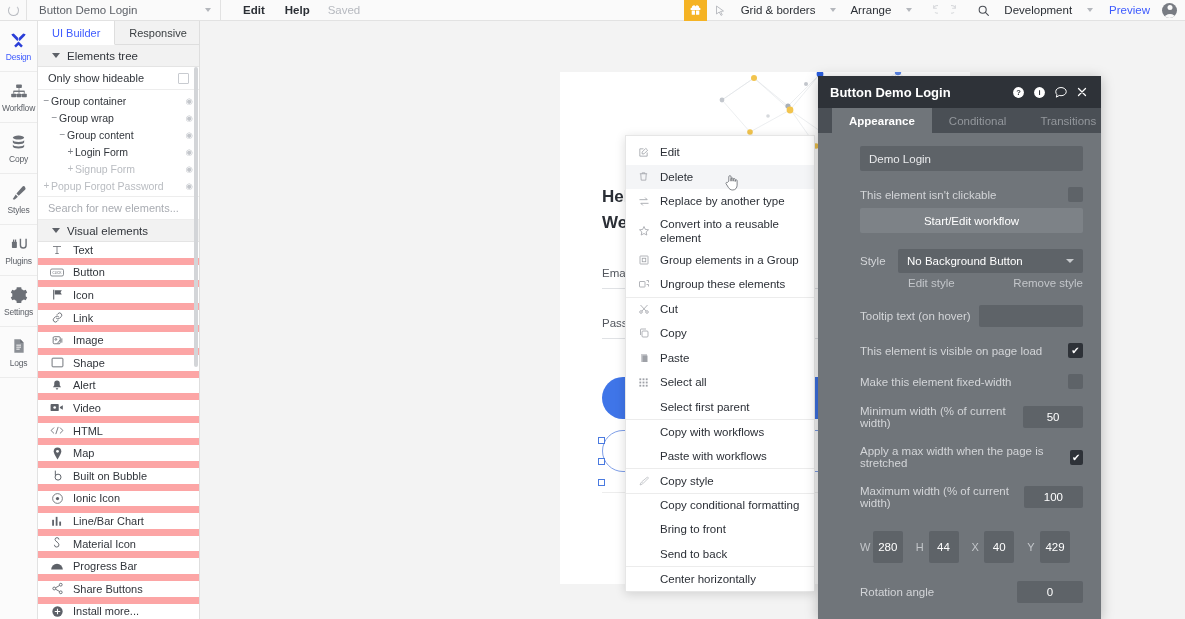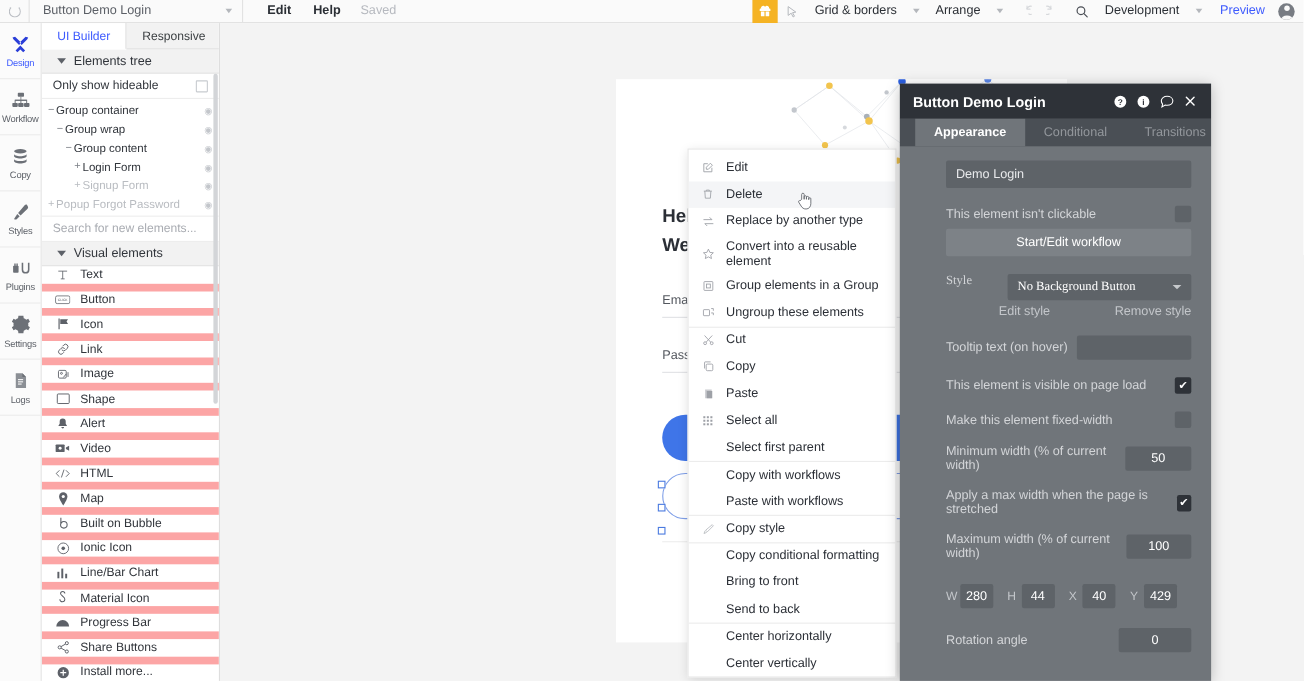--- a/index.html
+++ b/index.html
@@ -262,21 +262,21 @@
     width: 15px; height: 15px; background: #5e6368; border-radius: 2px;
     display: flex; align-items: center; justify-content: center;
     color: #ffffff; font-size: 10px;
   }
   .rp-chk.on { background: #2e3238; }
   .rp-btn {
     height: 25px; background: #7d8287; border-radius: 2px; margin-top: 6px;
     display: flex; align-items: center; justify-content: center;
     font-size: 11.5px; color: #ffffff;
   }
-  .rp-sel-row { display: flex; align-items: flex-start; gap: 18px; margin-top: 16px; font-family: Liberation Serif, serif; }
+  .rp-sel-row { display: flex; align-items: center; gap: 0; margin-top: 16px; }
   .rp-sel-lbl { font-size: 11.5px; color: #d3d5d8; width: 38px; }
   .rp-select {
     flex: 1 1 auto; height: 24px; background: #5e6368; border-radius: 2px;
     display: flex; align-items: center; padding: 0 9px; position: relative;
     font-size: 11.5px; color: #ffffff;
   }
   .rp-select .rc {
     position: absolute; right: 9px; top: 50%; transform: translateY(-50%);
     width: 0; height: 0;
     border-left: 4px solid transparent; border-right: 4px solid transparent;
@@ -290,21 +290,21 @@
   .rp-tooltip-lbl { font-size: 11.5px; color: #d3d5d8; }
   .rp-tooltip-in { flex: 1 1 auto; height: 22px; background: #5e6368; border-radius: 2px; }
   .rp-numbox {
     width: 66px; height: 22px; background: #5e6368; border-radius: 2px;
     display: flex; align-items: center; justify-content: center;
     font-size: 11.5px; color: #ffffff;
   }
   .rp-whxy { display: flex; align-items: center; margin-top: 22px; gap: 0; }
   .rp-whxy .k { font-size: 11px; color: #c3c6ca; width: 17px; }
   .rp-whxy .v {
-    width: 40px; height: 22px; background: #5e6368; border-radius: 2px;
+    width: 40px; height: 32px; background: #5e6368; border-radius: 2px;
     display: flex; align-items: center; justify-content: center;
     font-size: 11.5px; color: #ffffff; margin-right: 13px;
   }
   .rp-rot { display: flex; align-items: center; justify-content: space-between; margin-top: 18px; }
   .rp-rot .k { font-size: 11.5px; color: #d3d5d8; }
 </style>
 </head>
 <body>
 
 <div id="app">
@@ -879,24 +879,20 @@
     <div class="ci">
       <span class="cic"></span>
       <span class="ctxt">Send to back</span>
     </div>
 
     <div class="ci sep-top">
       <span class="cic"></span>
       <span class="ctxt">Center horizontally</span>
     </div>
 
-    <div class="ci">
-      <span class="cic"></span>
-      <span class="ctxt">Center vertically</span>
-    </div>
   </div>
 
   <svg class="cursor-hand" viewBox="0 0 20 22">
     <path d="M6 10V4.5a1.4 1.4 0 0 1 2.8 0V10V7.2a1.3 1.3 0 0 1 2.6 0V10V8a1.3 1.3 0 0 1 2.6 0v2.4V9.4a1.2 1.2 0 0 1 2.4 0V15c0 3.2-2 6-5.4 6-3 0-4.3-1.3-5.6-3.3L2.6 13.2c-.6-1 .5-2.2 1.5-1.5z" fill="#ffffff" stroke="#63676d" stroke-width="1"></path>
   </svg>
 
   <div class="rpanel">
     <div class="rp-head">
       <span class="rp-title">Button Demo Login</span>
       <span class="rp-hic">

